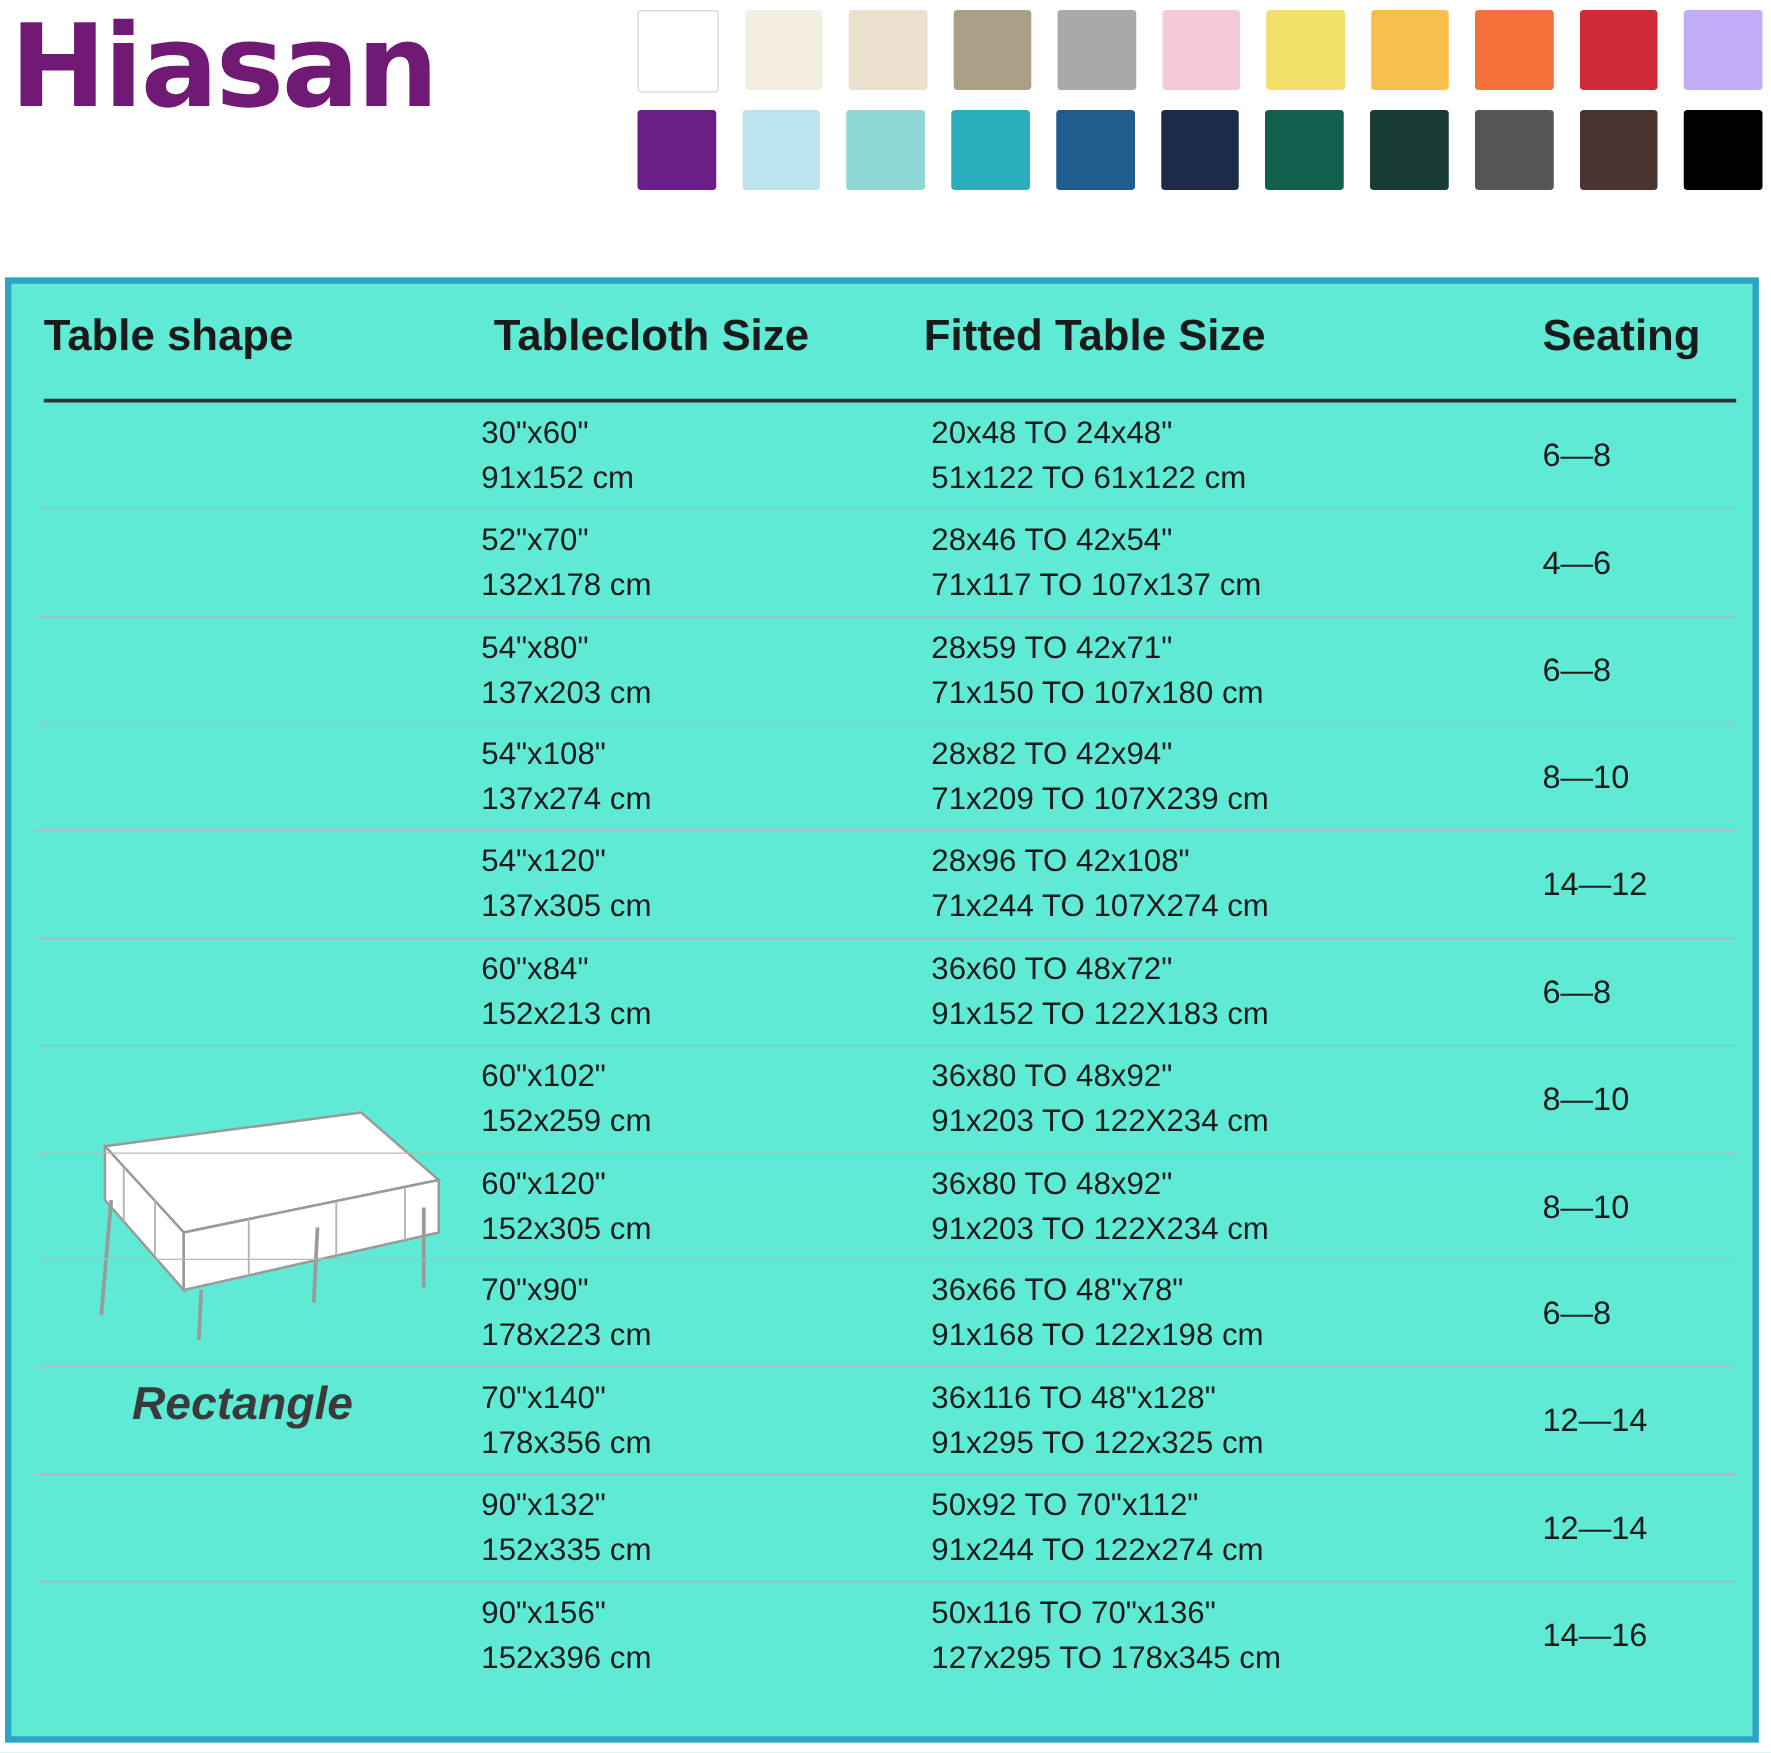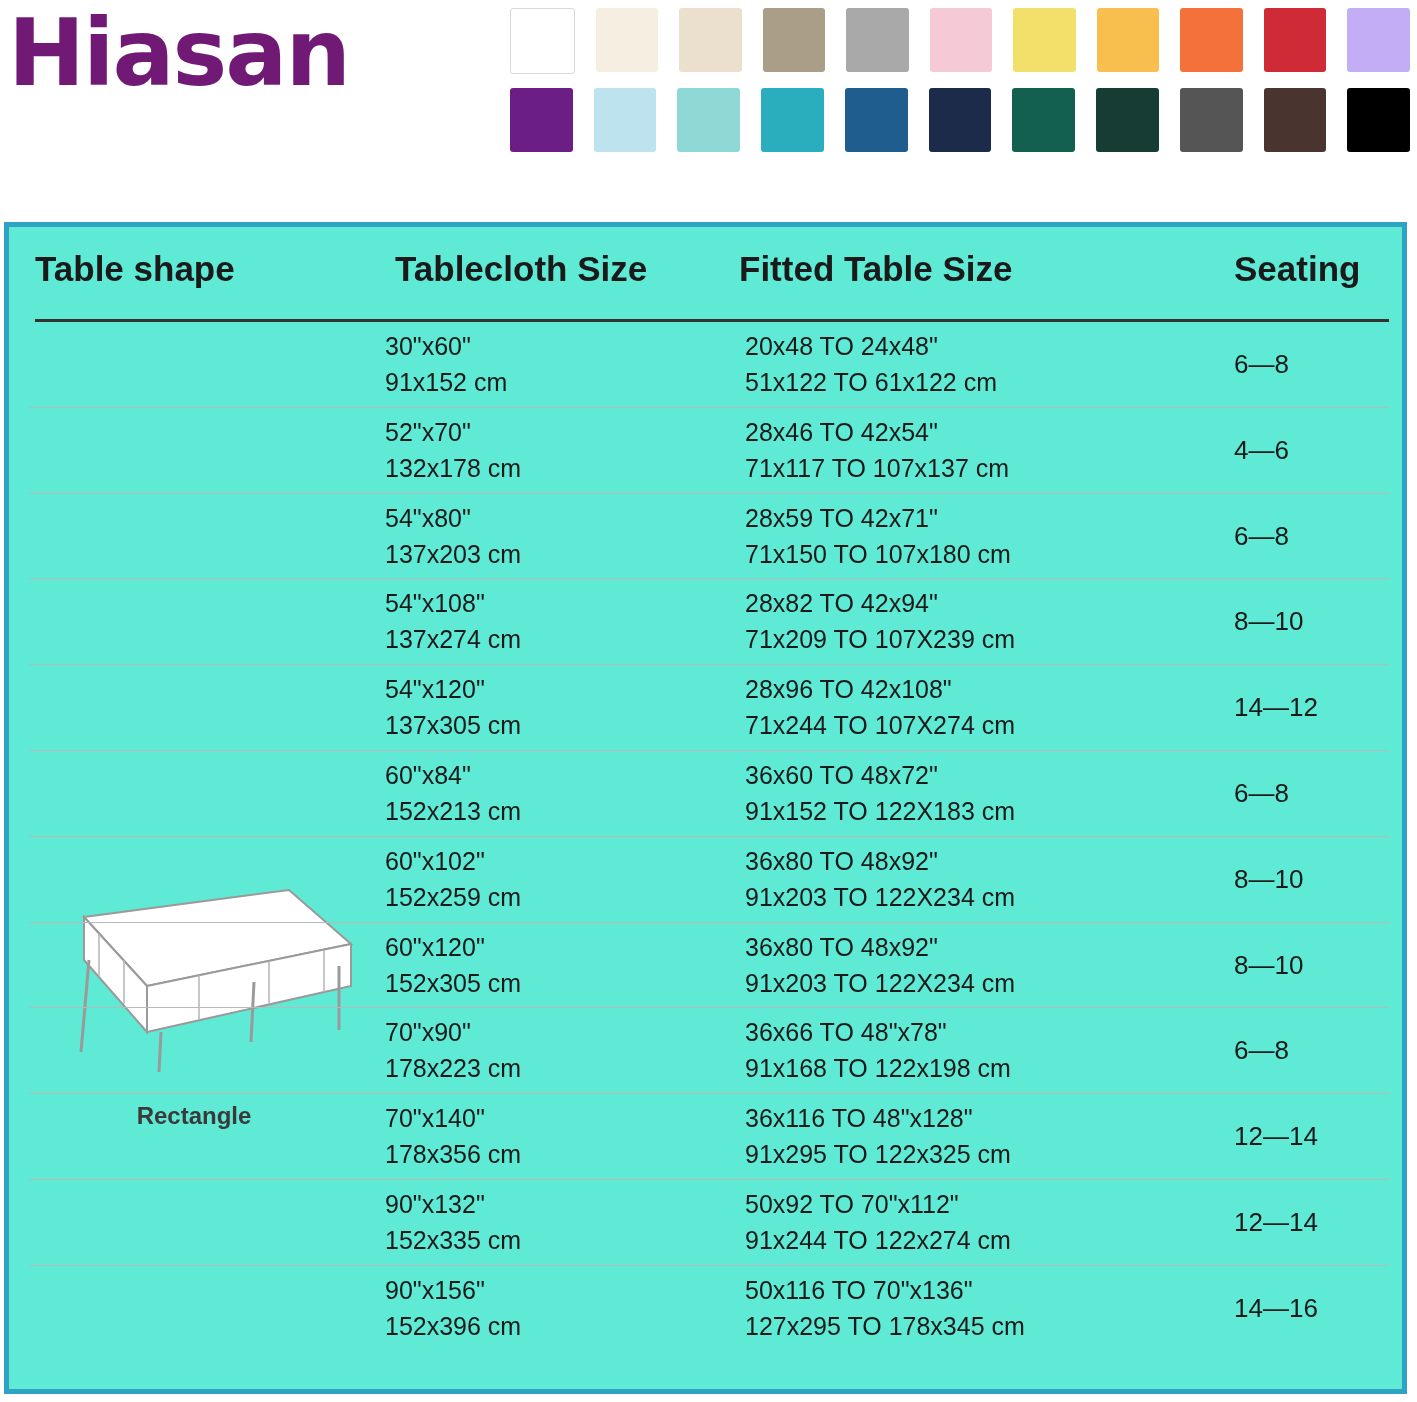--- a/index.html
+++ b/index.html
@@ -142,23 +142,24 @@
     top: 560px;
     width: 320px;
     height: 190px;
   }
   .shape-label {
     position: absolute;
     left: 0;
     top: 780px;
     width: 330px;
     text-align: center;
-    font-size: 24px;
+    font-size: 37px;
     font-weight: bold;
     color: #3a3a3a;
+    font-style: italic;
   }
 </style>
 </head>
 <body>
 
 <div class="header">
   <div class="brand">Hiasan</div>
 
   <div class="swatch-grid">
     <div class="swatch-row">

